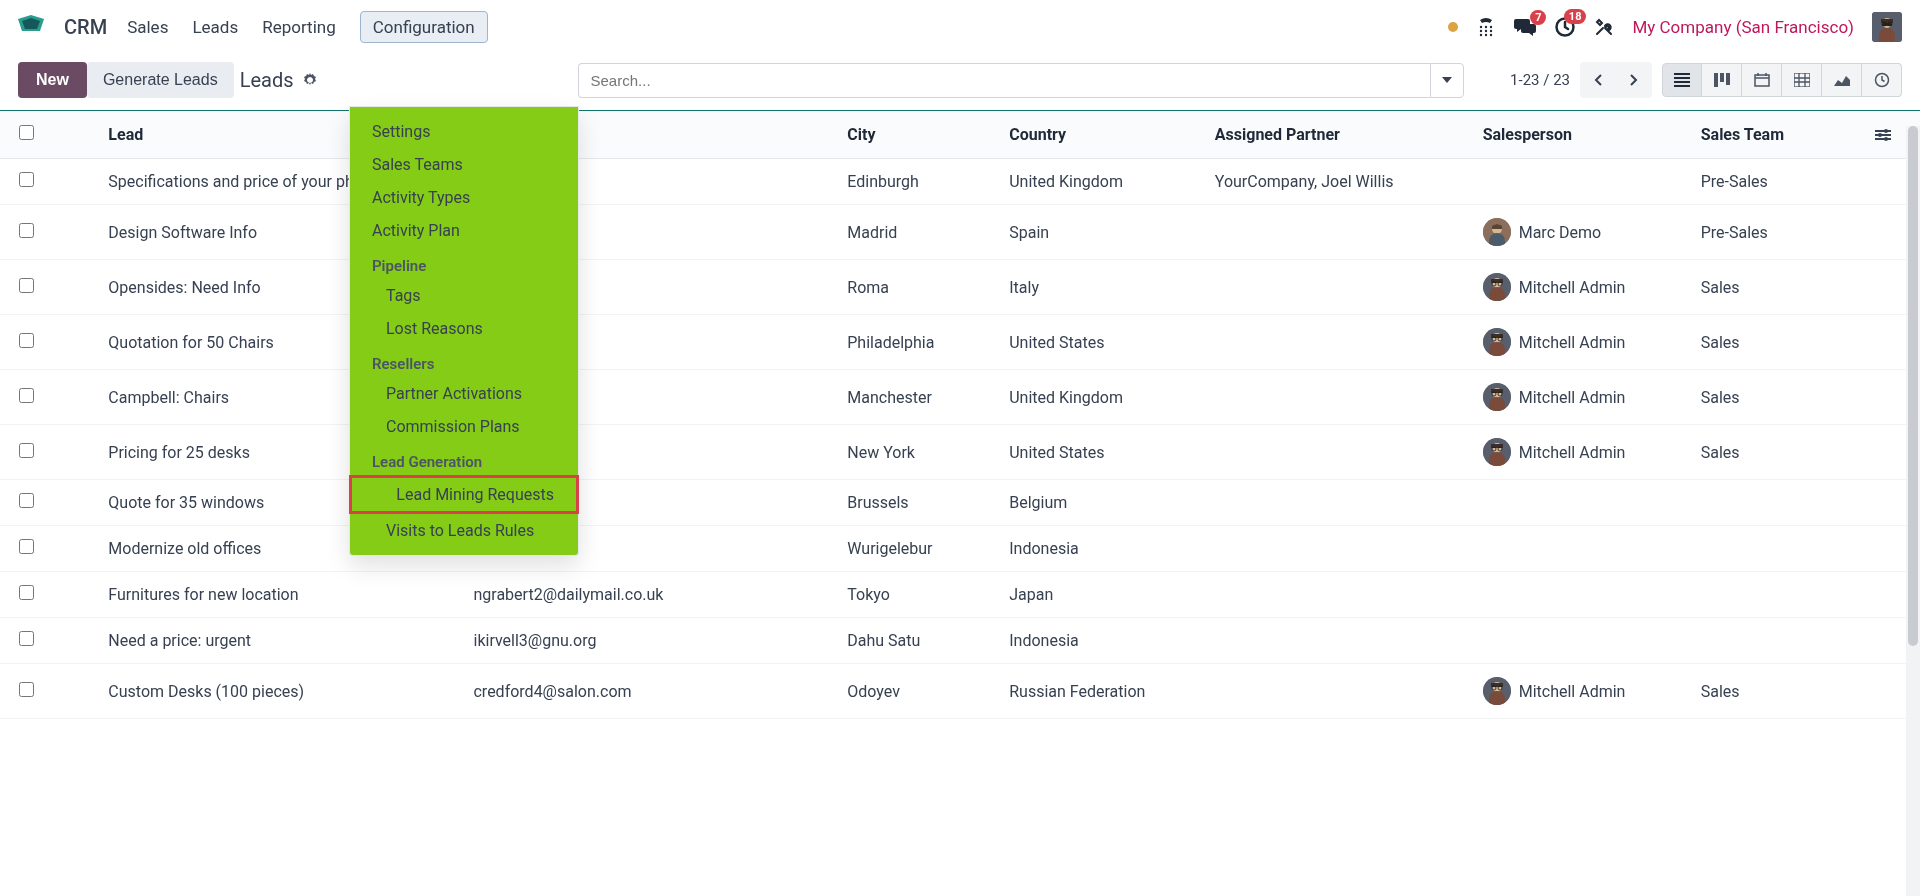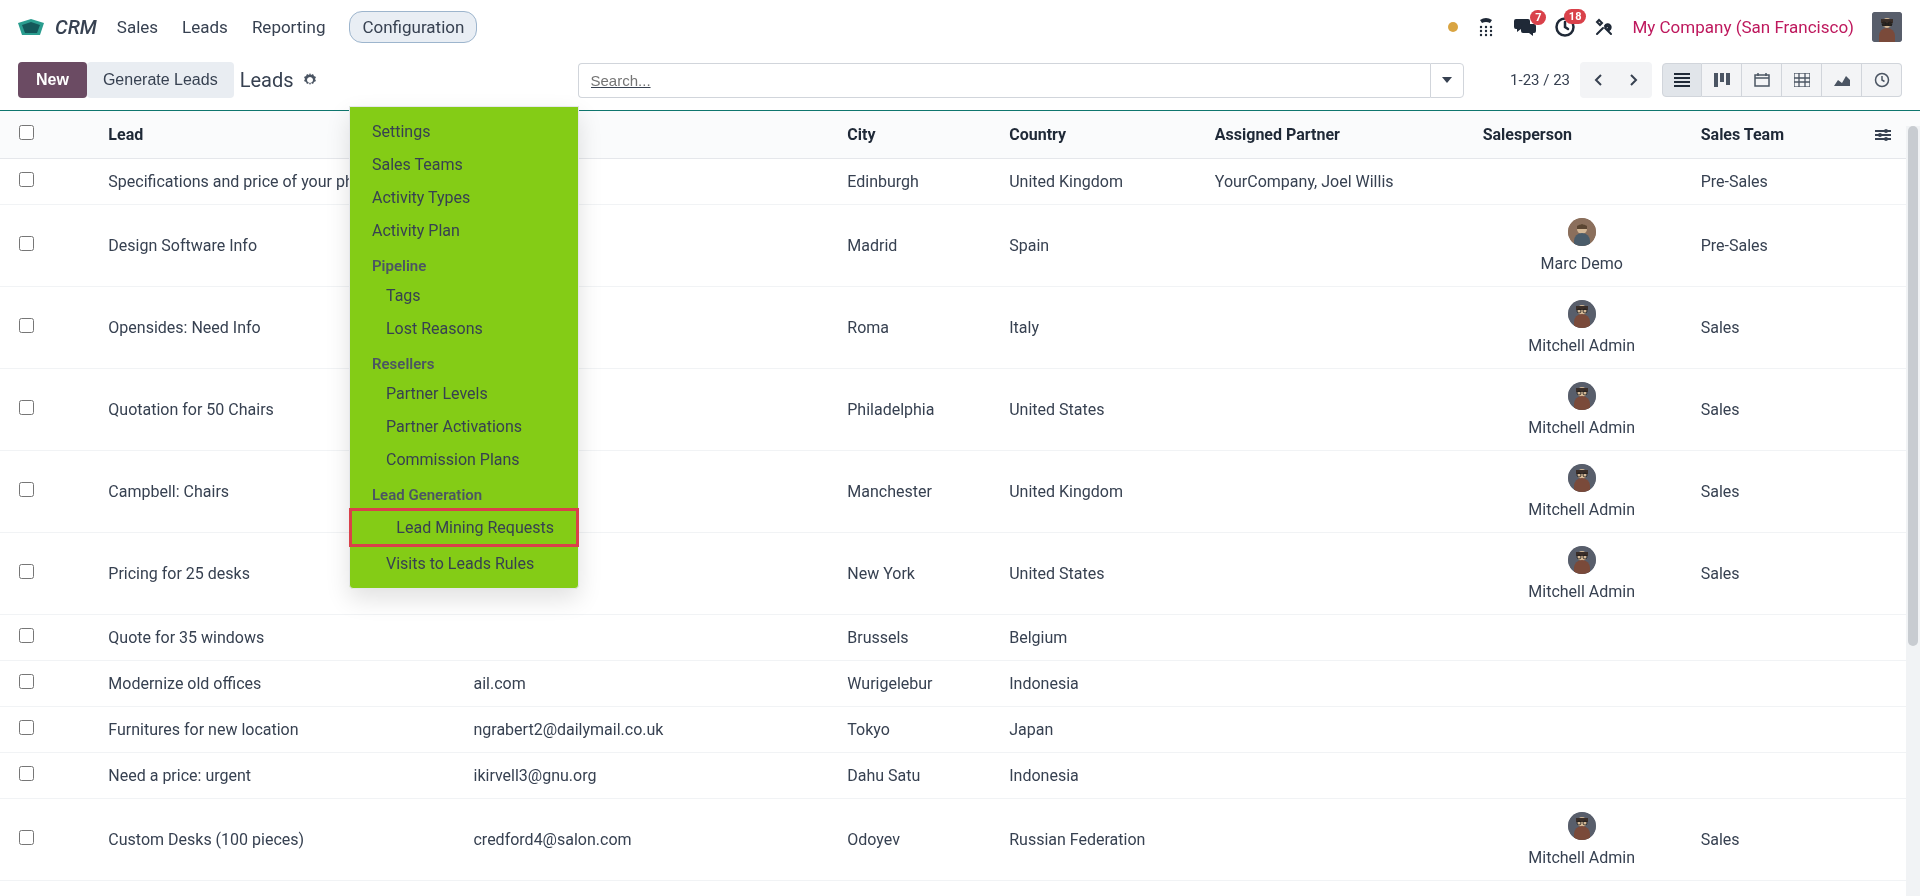--- a/index.html
+++ b/index.html
@@ -1,40 +1,40 @@
 <!DOCTYPE html>
 <html><head>
 <meta charset="utf-8">
 <style>
   * { box-sizing: border-box; margin: 0; padding: 0; }
   body { font-family: -apple-system, BlinkMacSystemFont, "Segoe UI", Roboto, sans-serif; font-size: 15px; color: #374151; background: #fff; }
   
   
   .navbar { display: flex; align-items: center; padding: 0 18px; height: 54px; border-bottom: 0 solid #e5e7eb; }
-  .brand { display: flex; align-items: flex-end; gap: 11px; margin-right: 20px; font-style: italic; }
+  .brand { display: flex; align-items: flex-start; gap: 20px; margin-right: 20px; }
   .brand-logo { width: 26px; height: 20px; }
   .brand-name { font-size: 20px; font-weight: 500; color: #374151; }
   .nav-links { display: flex; gap: 24px; }
   .nav-link { font-size: 17px; color: #374151; cursor: pointer; padding: 6px 0; }
-  .nav-link.active { background: #e9eef4; border: 1px solid #9db5cd; border-radius: 13px; padding: 5px 12px; }
+  .nav-link.active { background: #e9eef4; border: 1px solid #9db5cd; border-radius: 4px; padding: 5px 12px; }
   .nav-spacer { flex: 1; }
   .nav-right { display: flex; align-items: center; gap: 18px; }
   .nav-icon { position: relative; cursor: pointer; color: #1f2937; }
   .badge { position: absolute; top: -7px; right: -10px; background: #d9414a; color: #fff; border-radius: 10px; font-size: 11px; font-weight: 700; padding: 1px 5px; min-width: 16px; text-align: center; }
   .company { font-size: 17px; color: #be185d; }
   .avatar { width: 30px; height: 30px; border-radius: 4px; background: #4b5563; display: flex; align-items: center; justify-content: center; }
   .dot { width: 10px; height: 10px; border-radius: 50%; background: #d9a441; }
   
   
   .controlbar { display: flex; align-items: center; padding: 8px 18px 12px; position: relative; }
   .btn-new { background: #6b4b63; color: #fff; border: none; padding: 9px 18px; font-size: 16px; font-weight: 600; border-radius: 4px; cursor: pointer; }
   .btn-gen { background: #e9edf2; color: #374151; border: none; padding: 9px 16px; font-size: 16px; font-weight: 500; border-radius: 4px; cursor: pointer; }
   .breadcrumb { font-size: 20px; color: #374151; margin-left: 6px; display: flex; align-items: center; gap: 8px; }
   .gear { color: #4b5563; cursor: pointer; }
-  .search-wrap { flex: 1; display: flex; margin-left: 260px; margin-right: 36px; text-decoration: underline; }
+  .search-wrap { flex: 1; display: flex; margin-left: 260px; margin-right: 36px; }
   .search-input { flex: 1; border: 1px solid #d1d5db; border-right: none; border-radius: 4px 0 0 4px; padding: 8px 12px; font-size: 15px; color: #6b7280; }
   .search-caret { border: 1px solid #d1d5db; border-radius: 0 4px 4px 0; background: #fff; width: 34px; display: flex; align-items: center; justify-content: center; cursor: pointer; }
   .pager { font-size: 15px; color: #374151; margin: 0 10px; white-space: nowrap; }
   .pager-btns { display: flex; gap: 4px; background: #f3f4f6; border-radius: 4px; padding: 2px; }
   .pager-btn { width: 32px; height: 32px; display: flex; align-items: center; justify-content: center; cursor: pointer; border-radius: 3px; }
   .view-btns { display: flex; gap: 0; margin-left: 10px; }
   .view-btn { width: 40px; height: 34px; display: flex; align-items: center; justify-content: center; border: 1px solid #d1d5db; background: #f3f4f6; cursor: pointer; }
   .view-btn:first-child { border-radius: 4px 0 0 4px; }
   .view-btn:last-child { border-radius: 0 4px 4px 0; }
   .view-btn.active { background: #e1e5ea; }
@@ -55,21 +55,21 @@
   .chk { width: 42px; text-align: center; }
   .chk input { width: 15px; height: 15px; }
   .col-lead { width: 330px; padding-left: 56px !important; }
   .col-email { width: 300px; }
   .col-city { width: 130px; }
   .col-country { width: 165px; }
   .col-partner { width: 215px; }
   .col-sales { width: 175px; }
   .col-team { width: 140px; }
   .col-opt { width: 40px; text-align: right; padding-right: 18px !important; }
-  .sp-cell { display: flex; align-items: center; gap: 8px; flex-direction: column; }
+  .sp-cell { display: flex; align-items: center; gap: 8px; }
   .sp-avatar { width: 28px; height: 28px; border-radius: 50%; background: #6b7280; display: flex; align-items: center; justify-content: center; overflow: hidden; }
   .sp-avatar.marc { background: #8b6f5c; }
   
   
   .scroll-stub { position: fixed; right: 0; top: 126px; bottom: 0; width: 14px; background: #f1f3f5; }
   .scroll-thumb { position: absolute; top: 0; left: 2px; right: 2px; height: 520px; background: #c8ccd1; border-radius: 6px; }
 
   svg { display: block; }
 </style>
 </head>
@@ -212,21 +212,20 @@
 
   <div class="dropdown">
     <div class="dd-item">Settings</div>
     <div class="dd-item">Sales Teams</div>
     <div class="dd-item">Activity Types</div>
     <div class="dd-item">Activity Plan</div>
     <div class="dd-header">Pipeline</div>
     <div class="dd-sub">Tags</div>
     <div class="dd-sub">Lost Reasons</div>
     <div class="dd-header">Resellers</div>
-    <div class="dd-sub">Partner Levels</div>
     <div class="dd-sub">Partner Activations</div>
     <div class="dd-sub">Commission Plans</div>
     <div class="dd-header">Lead Generation</div>
     <div class="dd-sub dd-highlight">Lead Mining Requests</div>
     <div class="dd-sub">Visits to Leads Rules</div>
   </div>
 </div>
 
 <div class="table-wrap">
   <table>

